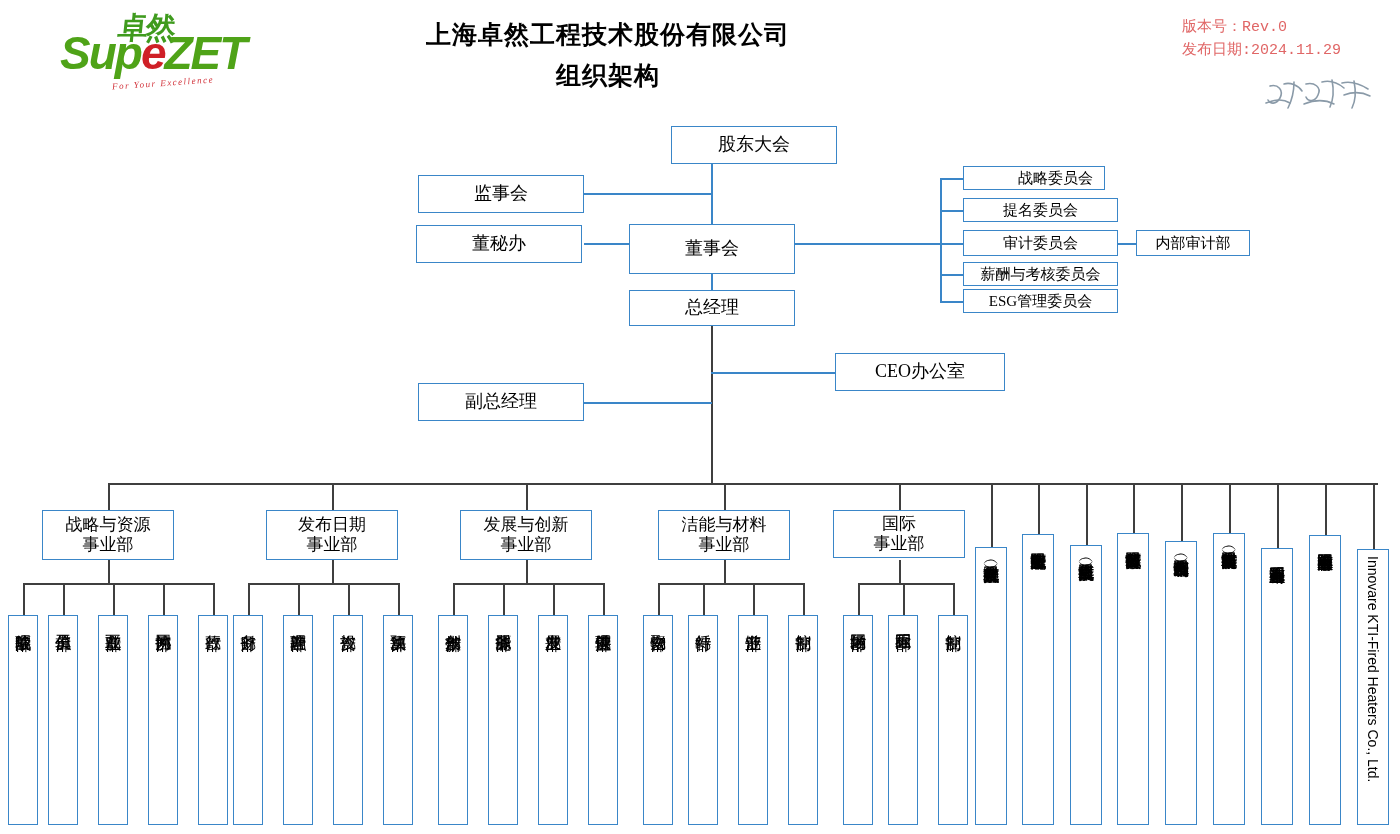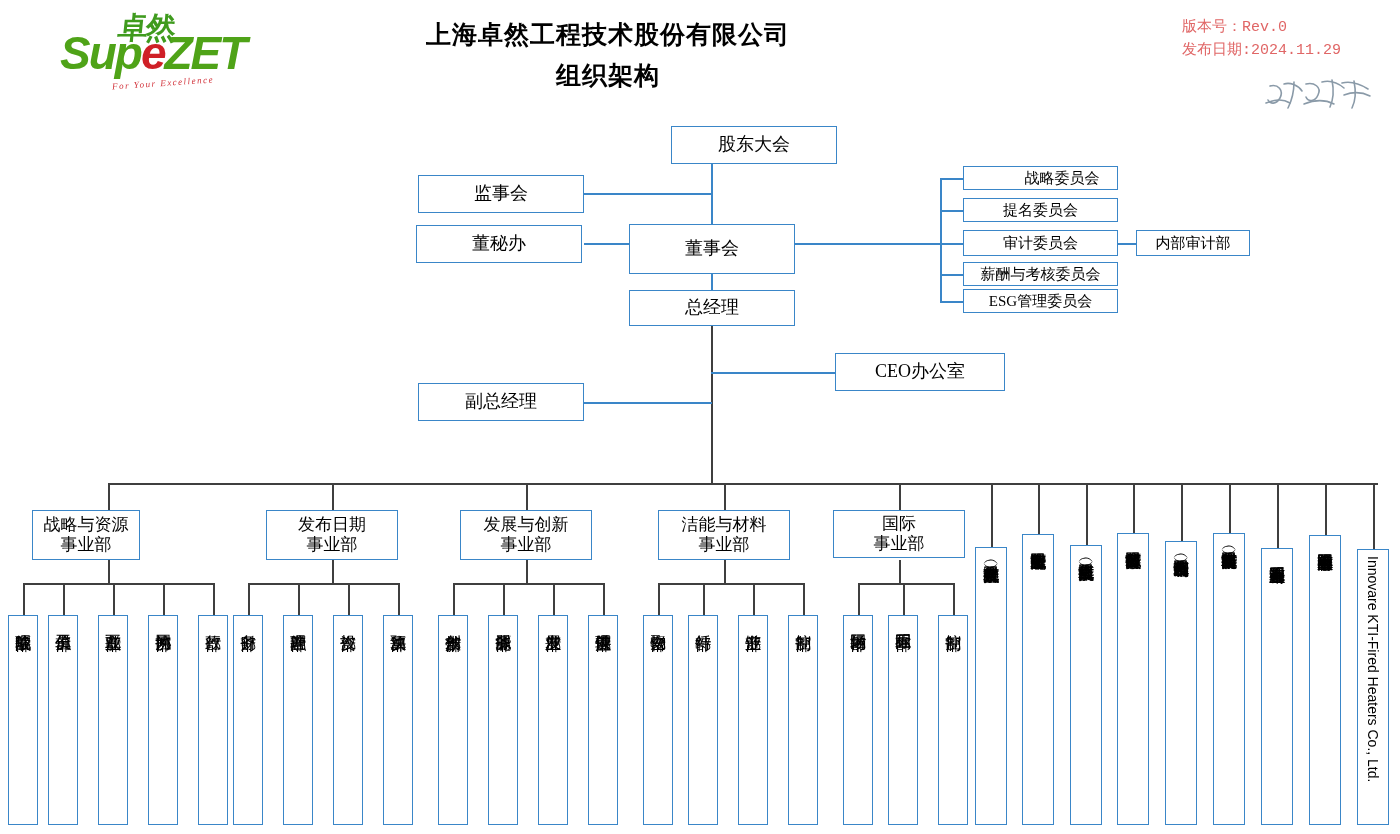--- a/index.html
+++ b/index.html
@@ -109,21 +109,21 @@
   </div>
   <div class="ln lh" style="left:584px;top:243px;width:46px;"></div>
 
   <div class="box h" style="left:629px;top:212px;width:166px;height:50px;margin-top:12px;">
     <span>董事会</span>
   </div>
 
   <div class="ln lh" style="left:795px;top:243px;width:145px;"></div>
   <div class="ln lv" style="left:940px;top:178px;height:123px;"></div>
 
-  <div class="box sm" style="left:963px;top:166px;width:155px;height:24px;padding-left:43px;">
+  <div class="box sm" style="left:963px;top:166px;width:142px;height:24px;padding-left:43px;">
     <span>战略委员会</span>
   </div>
   <div class="ln lh" style="left:940px;top:178px;width:23px;"></div>
 
   <div class="box sm" style="left:963px;top:198px;width:155px;height:24px;">
     <span>提名委员会</span>
   </div>
   <div class="ln lh" style="left:940px;top:210px;width:23px;"></div>
 
   <div class="box sm" style="left:963px;top:230px;width:155px;height:26px;">
@@ -161,21 +161,21 @@
 
   <div class="ln lh" style="left:584px;top:402px;width:128px;"></div>
   <div class="box h" style="left:418px;top:383px;width:166px;height:38px;">
     <span>副总经理</span>
   </div>
 
   <div class="ln lh dk" style="left:108px;top:483px;width:1270px;"></div>
 
   <div id="divisions-layer">
       <div class="ln lv dk" style="left:108px;top:483px;height:27px;"></div>
-      <div class="box two" style="left:32px;top:510px;width:108px;height:50px;">
+      <div class="box two" style="left:42px;top:510px;width:132px;height:50px;">
        <div>
           <div>战略与资源</div>
             <div>事业部</div>
         </div>
      </div>
       <div class="ln lv dk" style="left:108px;top:560px;height:23px;"></div>
       <div class="ln lh dk" style="left:23px;top:583px;width:190px;"></div>
       <div class="ln lv dk" style="left:23px;top:583px;height:32px;"></div>
       <div class="vbox" style="left:8px;top:615px;width:30px;height:210px;">
          <span>战略管理部</span>

